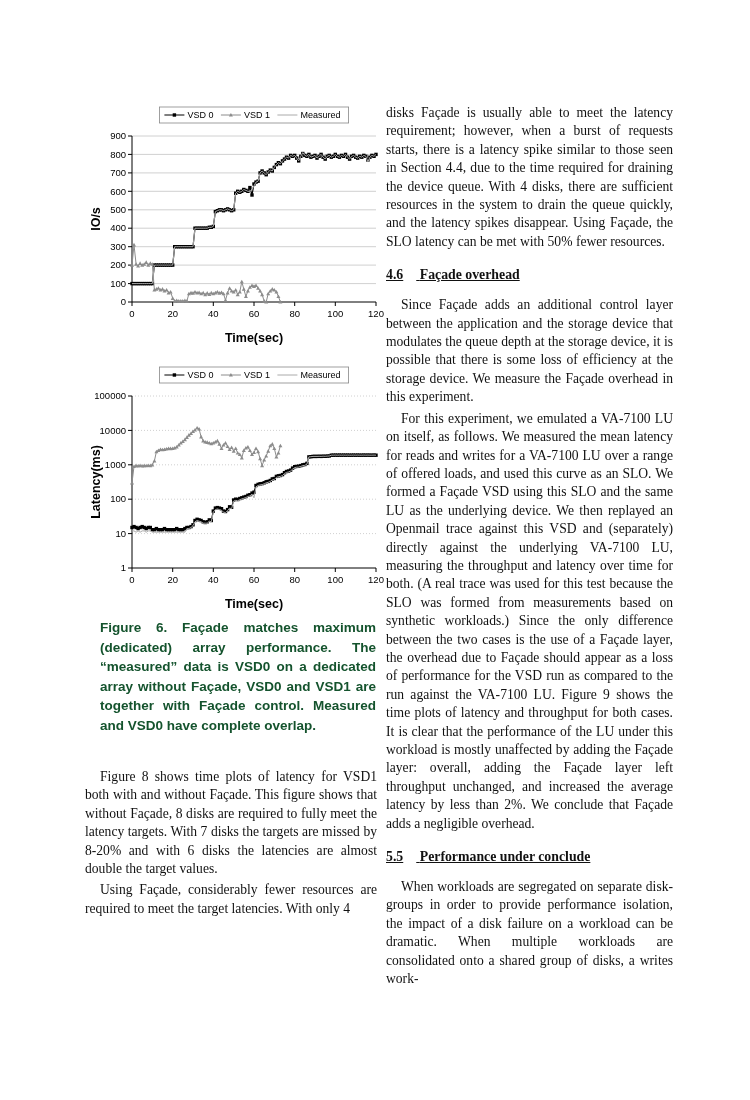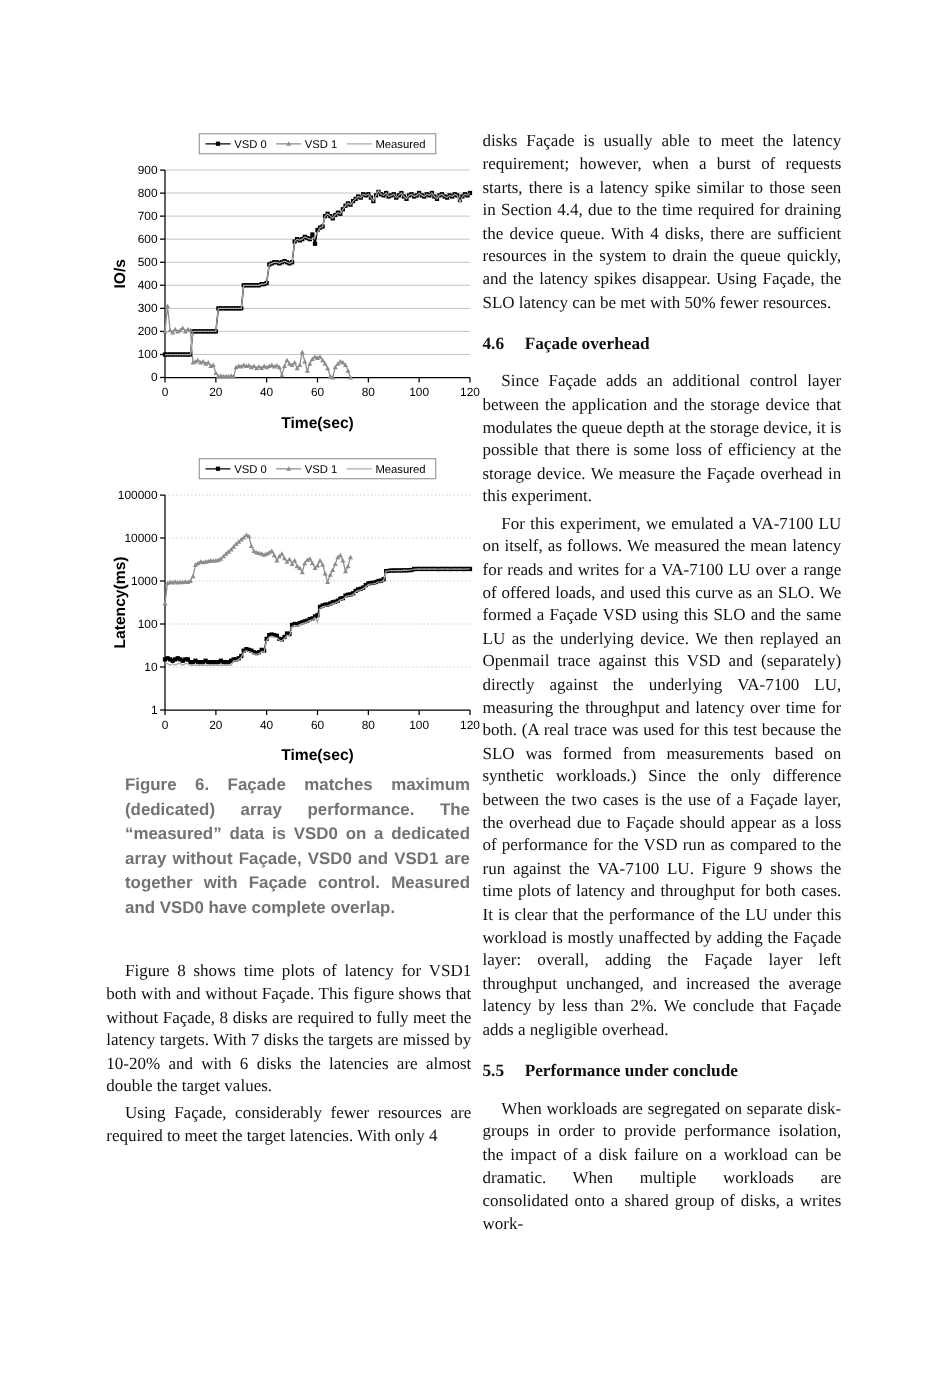--- a/index.html
+++ b/index.html
@@ -2,28 +2,28 @@
 <html><head>
 <meta charset="utf-8">
 <style>
   html,body{margin:0;padding:0;}
   body{
     width:750px;height:1100px;background:#ffffff;position:relative;
     font-family:"Liberation Serif",serif;color:#111;
   }
   .col p{margin:0 0 3px 0;font-size:13.6px;line-height:18.4px;text-align:justify;}
   .col p.indent{text-indent:15px;}
-  .sec{font-weight:bold;font-size:13.8px;margin:16px 0 13px 0;font-family:"Liberation Serif",serif;}
+  .sec{font-weight:bold;font-size:13.8px;margin:16px 0 13px 0;font-family:"Liberation Serif",serif;text-decoration:underline;}
   .sec .num{margin-right:13px;}
   #left-col{position:absolute;left:85px;top:768px;width:292px;}
   #right-col{position:absolute;left:386px;top:104px;width:287px;}
   #caption{
     position:absolute;left:100px;top:618px;width:276px;
     font-family:"Liberation Sans",sans-serif;font-weight:bold;
-    font-size:13.5px;line-height:19.5px;text-align:justify;color:#737373;
+    font-size:13.5px;line-height:19.5px;text-align:justify;color:#14532d;
   }
   #chart-top{position:absolute;left:88px;top:106px;}
   #chart-bottom{position:absolute;left:88px;top:366px;}
   svg text{font-family:"Liberation Sans",sans-serif;}
 </style>
 </head>
 <body>
 
 <svg id="chart-top" width="300" height="242">
     <g>
@@ -547,21 +547,21 @@
       <path d="M142.9 7L144.9 10.6L140.9 10.6Z" fill="#8c8c8c"></path>
       <text x="155.9" y="12" fill="#000">VSD 1</text>
       <line x1="189.4" x2="209.4" y1="9" y2="9" stroke="#aaaaaa" stroke-width="1"></line>
       <text x="212.4" y="12" fill="#000">Measured</text>
     </g>
   </svg>
 
 <div id="caption">Figure 6. Façade matches maximum (dedicated) array performance. The “measured” data is VSD0 on a dedicated array without Façade, VSD0 and VSD1 are together with Façade control. Measured and VSD0 have complete overlap.</div>
 
 <div id="left-col" class="col">
-  <p class="indent">Figure 8 shows time plots of latency for VSD1 both with and without Façade. This figure shows that without Façade, 8 disks are required to fully meet the latency targets. With 7 disks the targets are missed by 10-20% and with 6 disks the latencies are almost double the target values.</p>
+  <p class="indent">Figure 8 shows time plots of latency for VSD1 both with and without Façade. This figure shows that without Façade, 8 disks are required to fully meet the latency targets. With 7 disks the targets are missed by 8-20% and with 6 disks the latencies are almost double the target values.</p>
   <p class="indent">Using Façade, considerably fewer resources are required to meet the target latencies. With only 4</p>
 </div>
 
 <div id="right-col" class="col">
   <p>disks Façade is usually able to meet the latency requirement; however, when a burst of requests starts, there is a latency spike similar to those seen in Section 4.4, due to the time required for draining the device queue. With 4 disks, there are sufficient resources in the system to drain the queue quickly, and the latency spikes disappear. Using Façade, the SLO latency can be met with 50% fewer resources.</p>
   <div class="sec">
     <span class="num">4.6</span>
     <span>Façade overhead</span>
   </div>
   <p class="indent">Since Façade adds an additional control layer between the application and the storage device that modulates the queue depth at the storage device, it is possible that there is some loss of efficiency at the storage device. We measure the Façade overhead in this experiment.</p>

